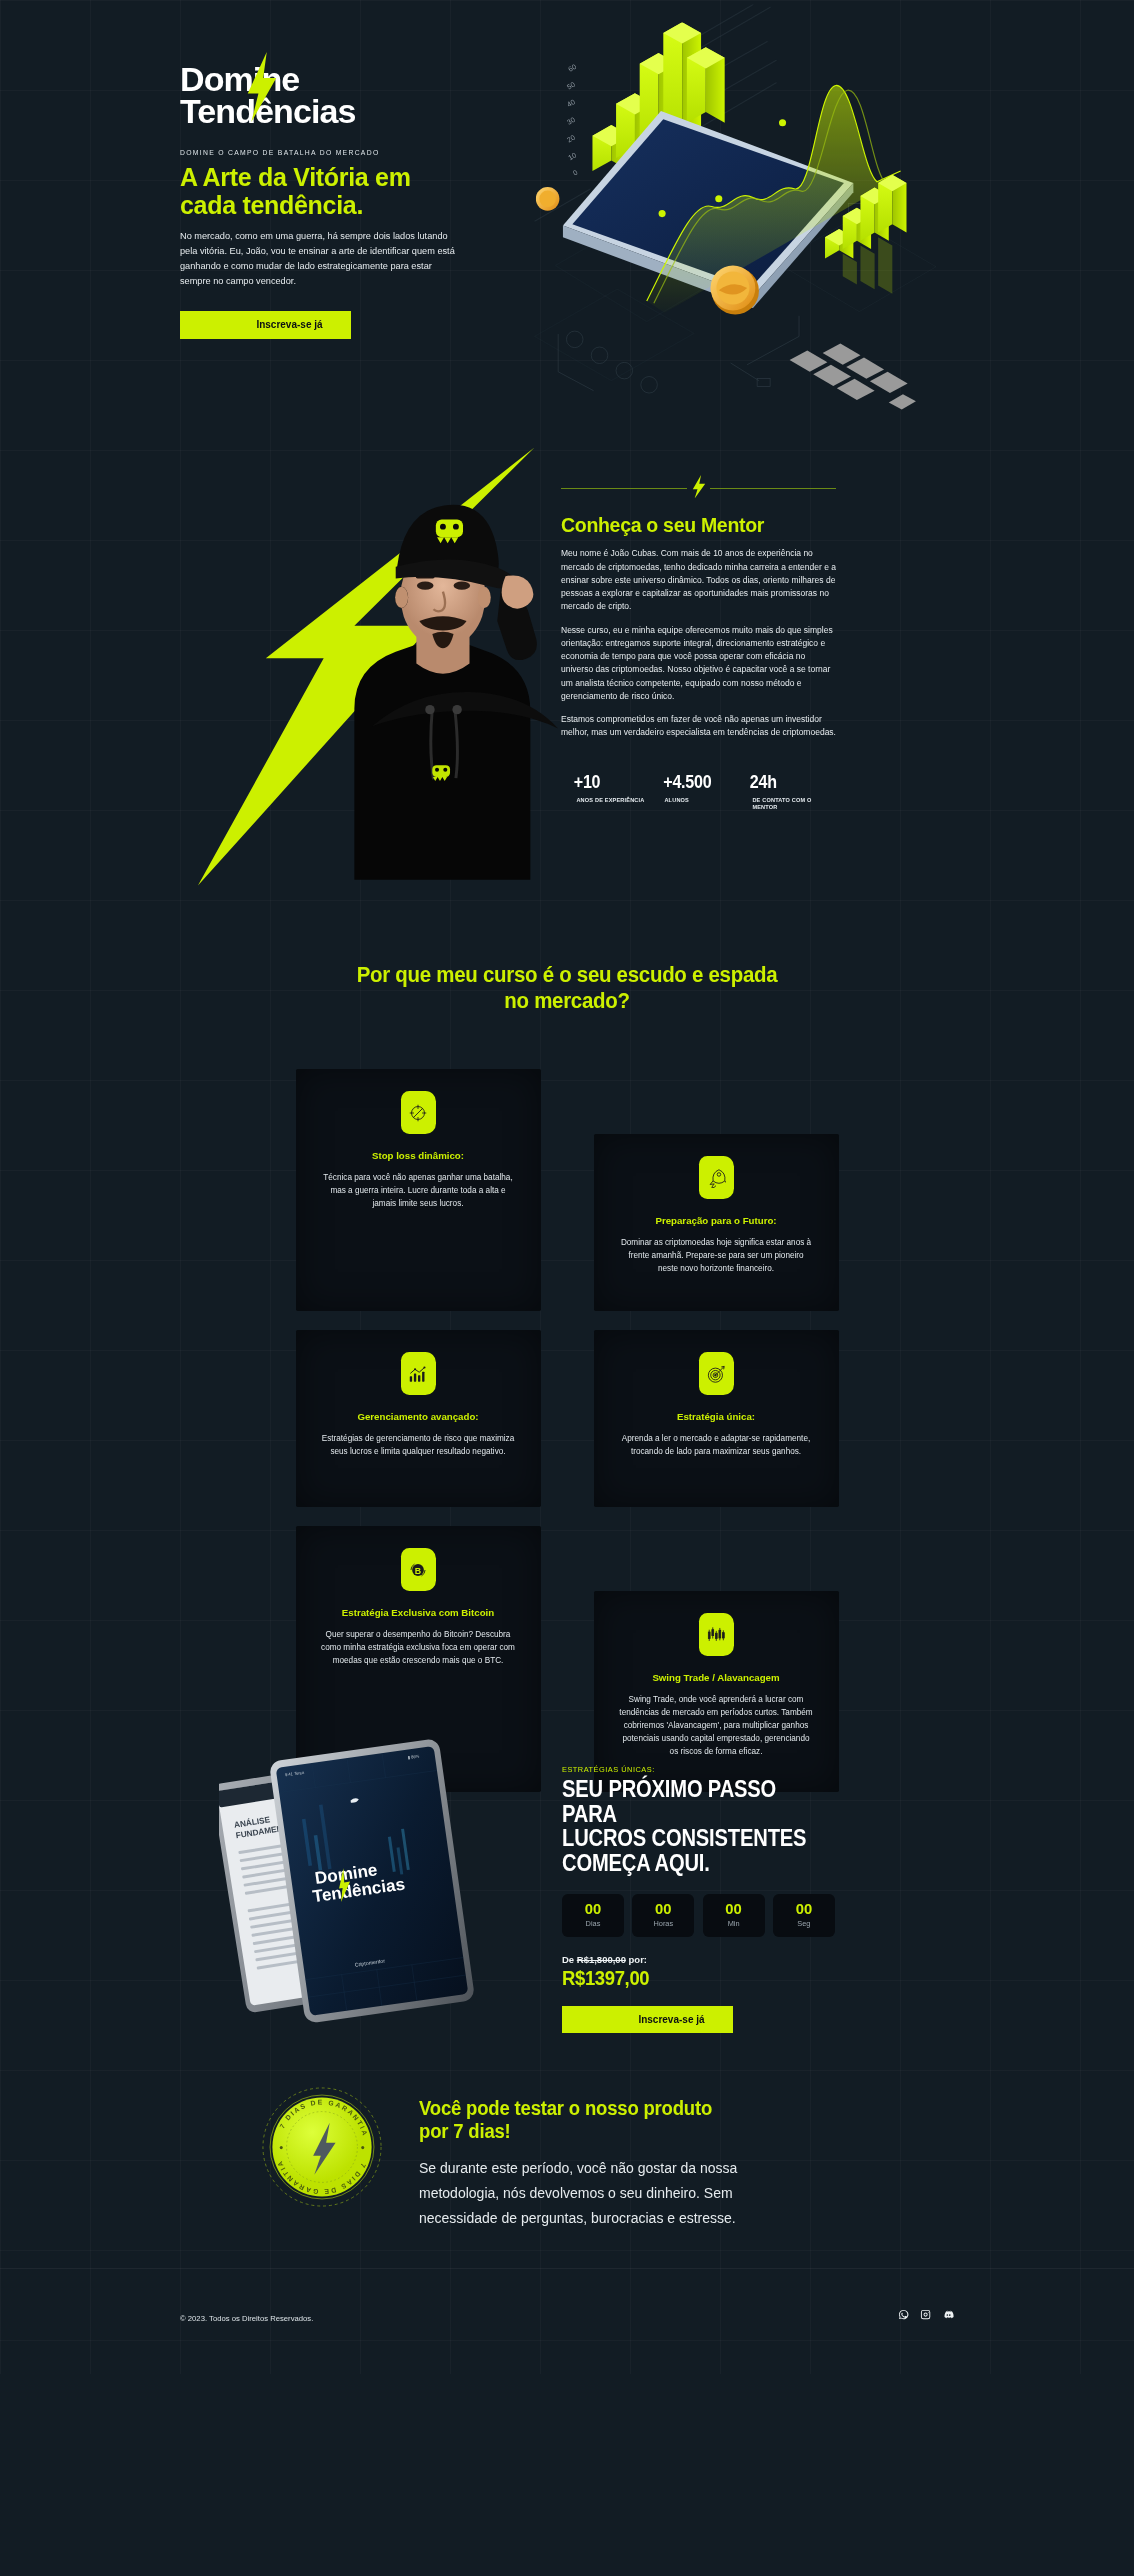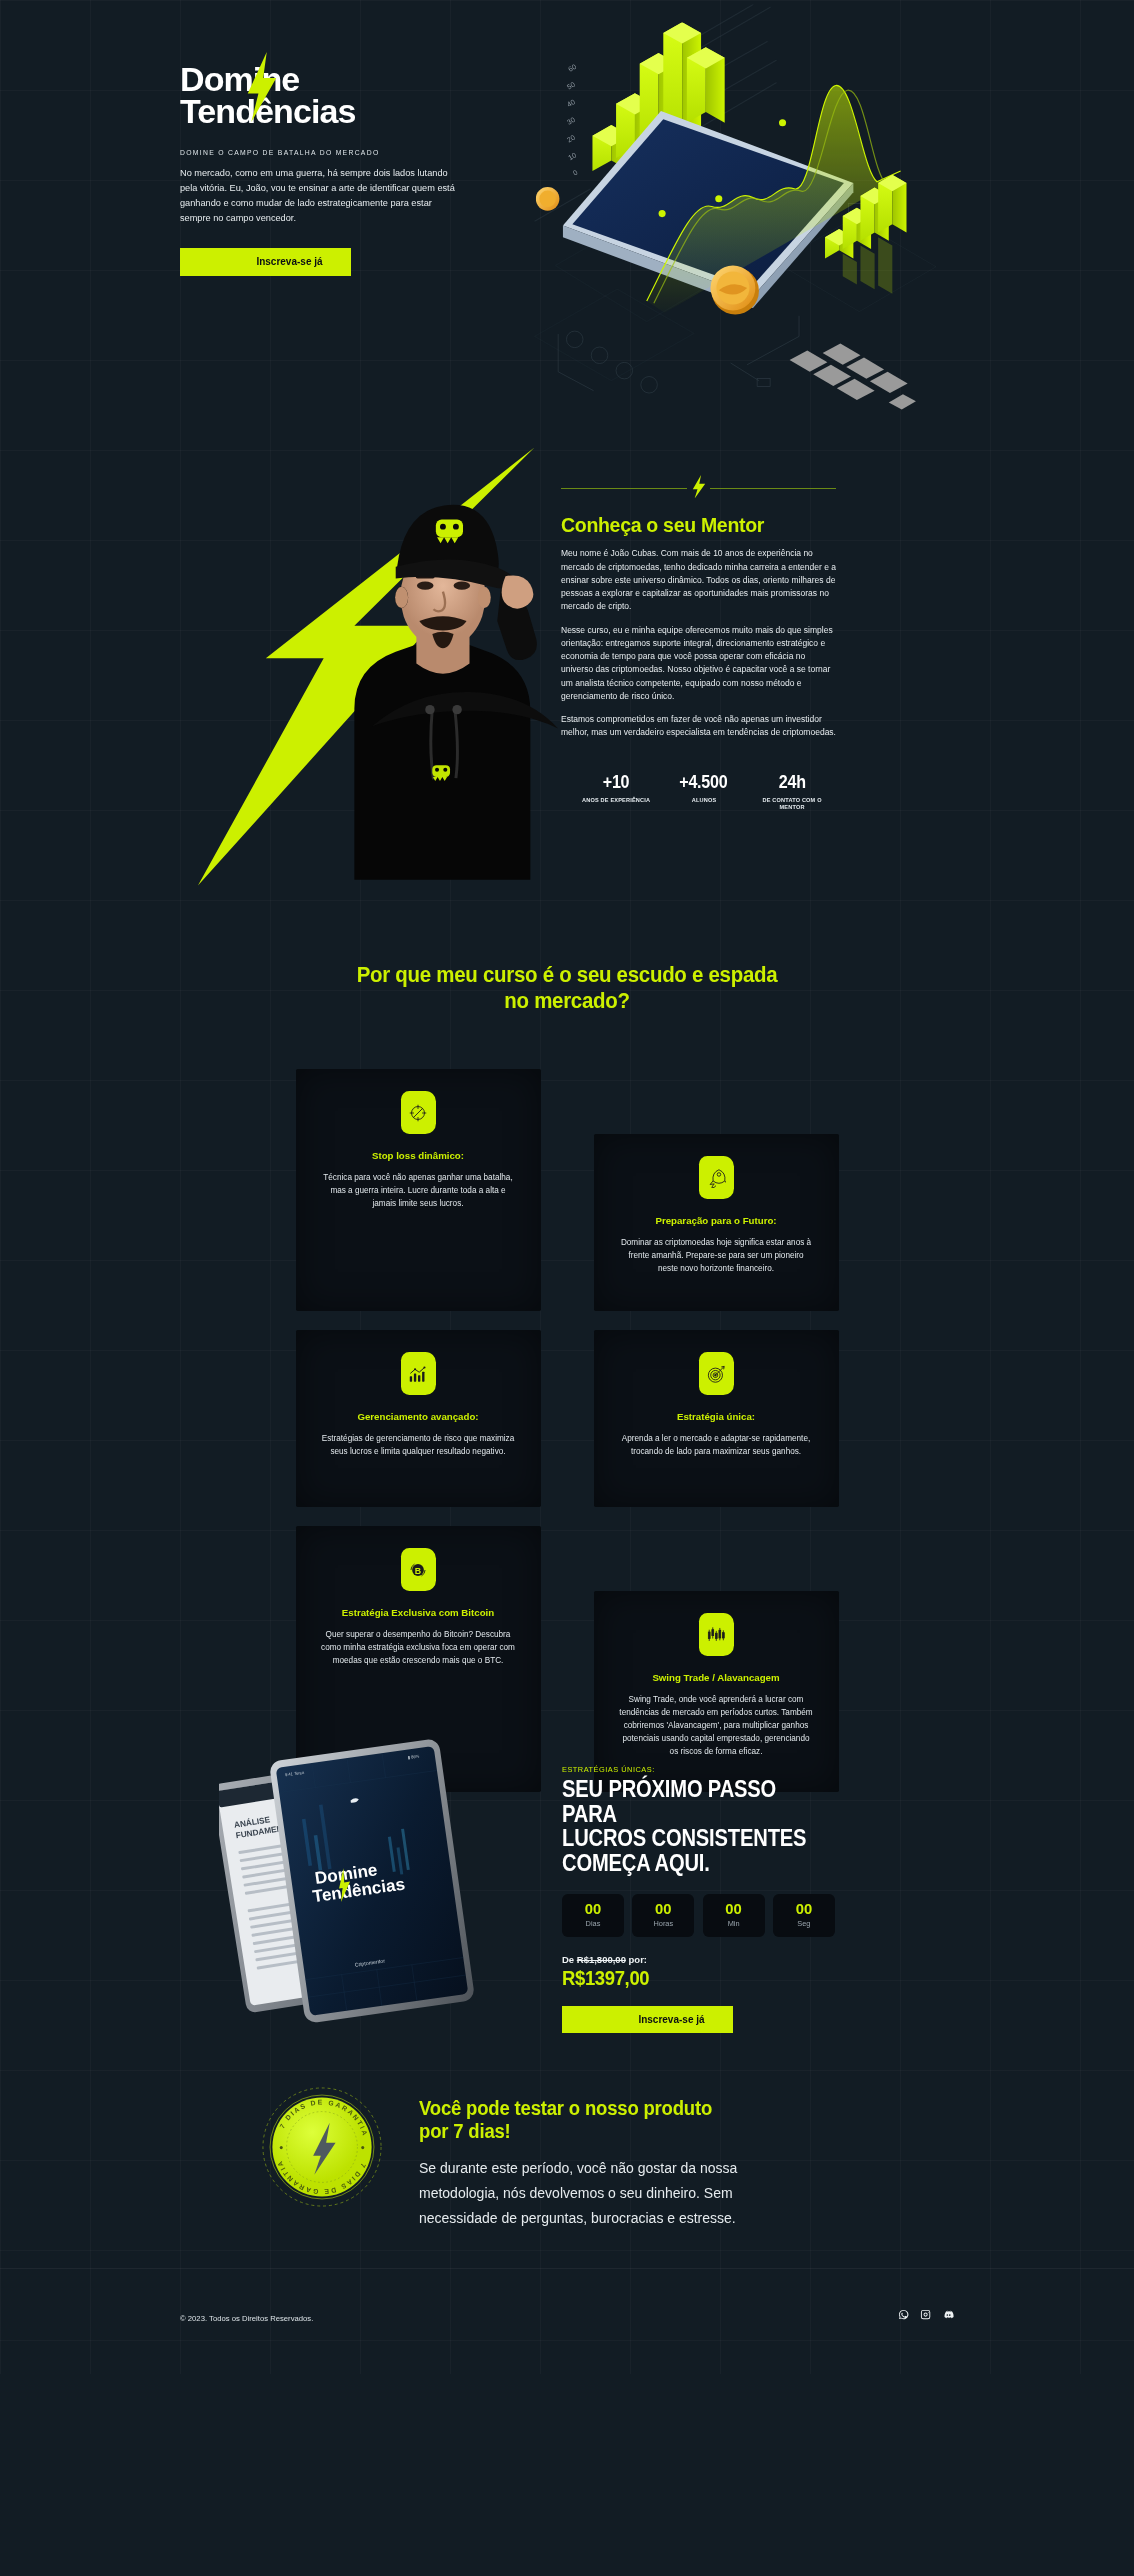--- a/index.html
+++ b/index.html
@@ -57,21 +57,21 @@
   
   .mentor{position:relative;height:514px;}
   .bolt-photo{position:absolute;left:177px;top:17.7px;width:402px;height:490px;}
   .mentor-right{position:absolute;left:561px;top:68px;width:275px;}
   .rule-row{display:flex;align-items:center;gap:0;height:15.4px;position:relative;}
   .rule{flex:1;height:0.6px;background:#6a8a15;}
   .rule-bolt{width:15.4px;height:23.6px;margin:0 3.5px;position:relative;top:-2.4px;}
   .mentor-h2{font-size:19.5px;font-weight:700;color:var(--lime);letter-spacing:-0.3px;margin-top:18px;}
   .mentor-p{font-size:8.5px;line-height:1.56;color:#e7ecef;margin-top:10px;}
   .stats{display:flex;gap:0;margin-top:31px;padding-left:10.6px;}
-  .stat{flex:1;text-align:center;}
+  .stat{flex:1;text-align:left;}
   .stat-num{font-size:18.3px;font-weight:800;letter-spacing:-0.3px;color:#fff;
     font-family:"Liberation Sans Narrow","Liberation Sans",sans-serif;transform:scaleX(.88);display:inline-block;}
   .stat-lbl{margin-top:3px;font-size:6.2px;font-weight:700;letter-spacing:0.2px;color:#e4eaee;
     line-height:1.25;transform:scaleX(.9);}
 
   
   .benefits{position:relative;padding-top:35px;height:821px;}
   .benefits-h2{text-align:center;font-size:22px;font-weight:800;color:var(--lime);line-height:1.2;
     letter-spacing:-0.3px;transform:scaleX(.93);}
   .cards{position:relative;width:543px;margin:54px auto 0;}
@@ -280,20 +280,24 @@
 
     <div class="hero-left">
       <div class="logo">
         <span class="l1">Domine</span>
         <span class="l2">Tendências</span>
         <svg class="logo-bolt" viewBox="0 0 64 118">
           <polygon points="40,0 8,70 26,70 14,118 56,44 34,44" fill="#ccf000"></polygon>
         </svg>
       </div>
       <div class="eyebrow">DOMINE O CAMPO DE BATALHA DO MERCADO</div>
+      <h1 class="hero-h1">
+        <span>A Arte da Vitória em</span><br>
+        <span>cada tendência.</span>
+      </h1>
       <p class="hero-p">No mercado, como em uma guerra, há sempre dois lados lutando pela vitória. Eu, João, vou te ensinar a arte de identificar quem está ganhando e como mudar de lado estrategicamente para estar sempre no campo vencedor.</p>
       <button class="btn-lime hero-cta">Inscreva-se já</button>
     </div>
   </section>
 
   <section class="mentor">
     <div class="bolt-photo">
       <svg viewBox="0 0 680 830" width="402" height="490">
         <defs>
           <clipPath id="boltClip">

